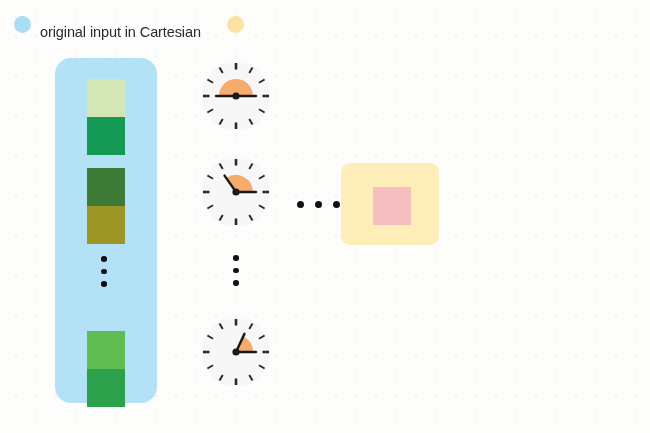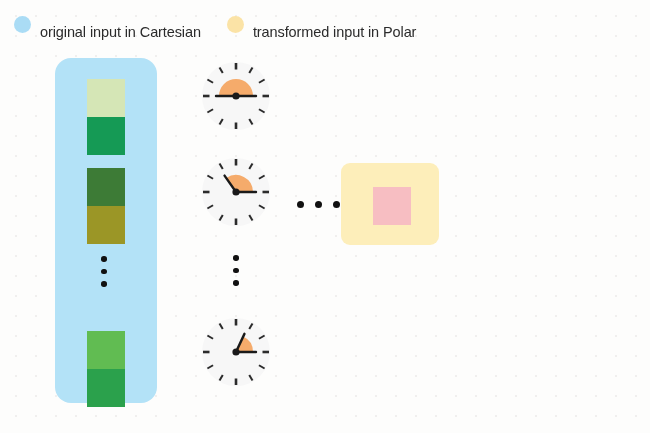--- a/index.html
+++ b/index.html
@@ -144,21 +144,20 @@
 </head>
 <body>
 
 <div id="legend">
   <div class="legend-item">
     <span class="legend-dot" style="background: rgb(170, 220, 245);"></span>
     <span class="legend-label">original input in Cartesian</span>
   </div>
   <div class="legend-item">
     <span class="legend-dot" style="background: rgb(251, 227, 166);"></span>
-    <span class="legend-label">transformed input in Polar</span>
   </div>
 </div>
 
 <div id="cartesian-panel" style="background: rgb(179, 226, 247);">
   <div class="stack" id="stack-1">
     <span class="cell" style="background: rgb(213, 230, 182);"></span>
     <span class="cell" style="background: rgb(21, 154, 85);"></span>
   </div>
   <div class="stack" id="stack-2">
     <span class="cell" style="background: rgb(61, 123, 54);"></span>

